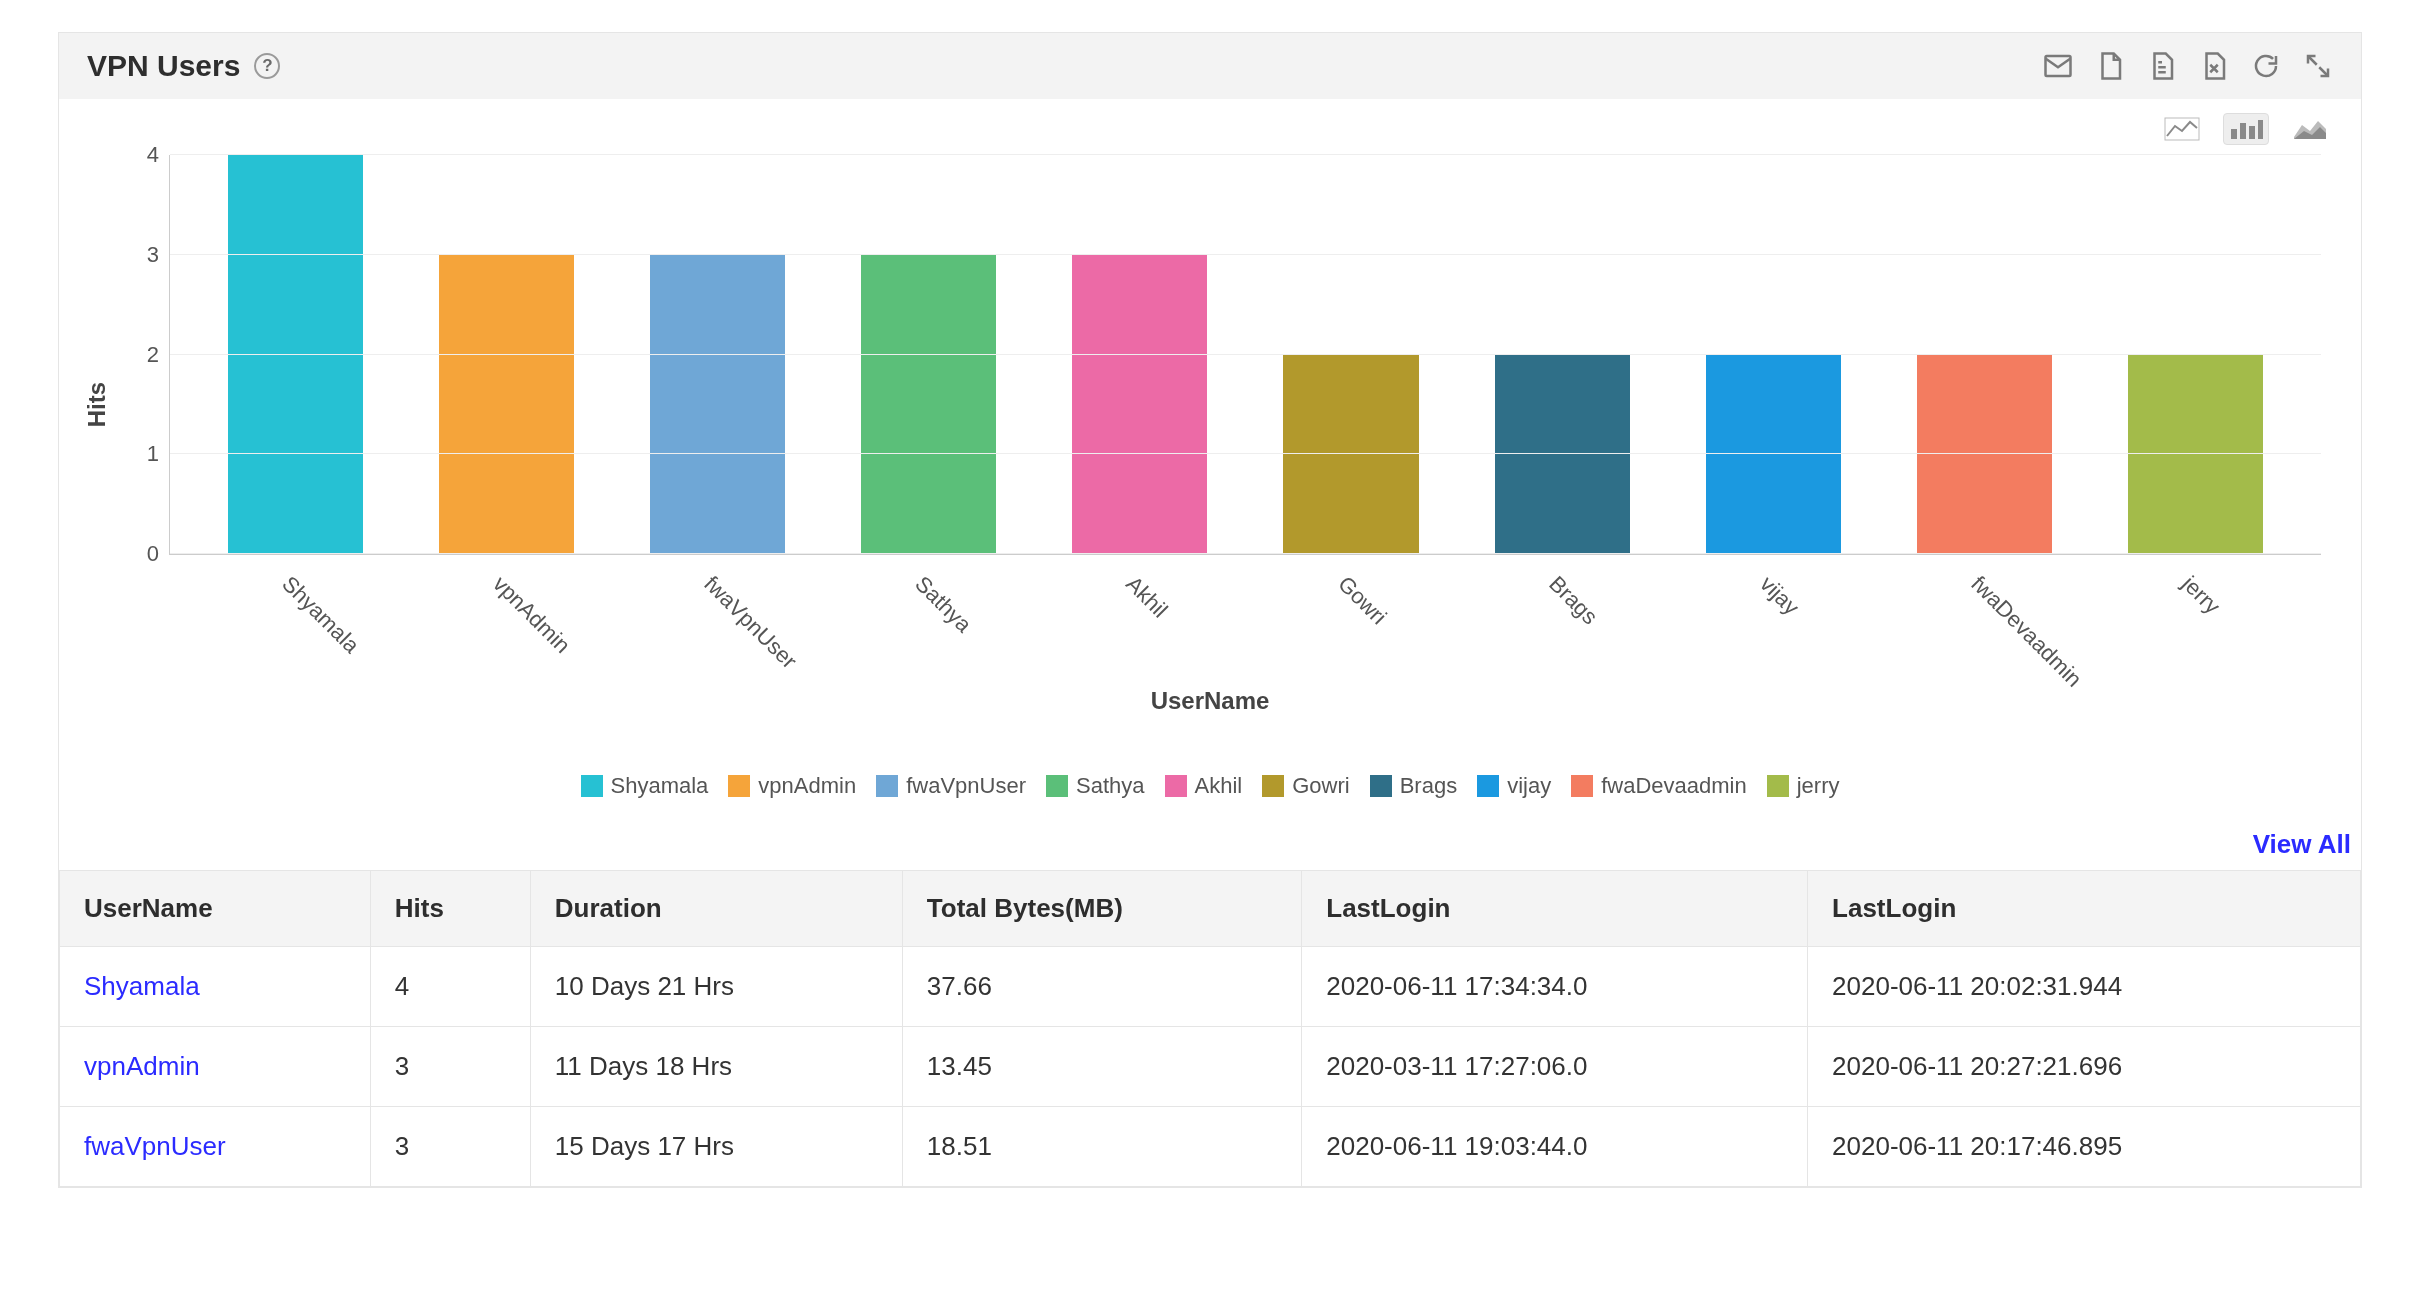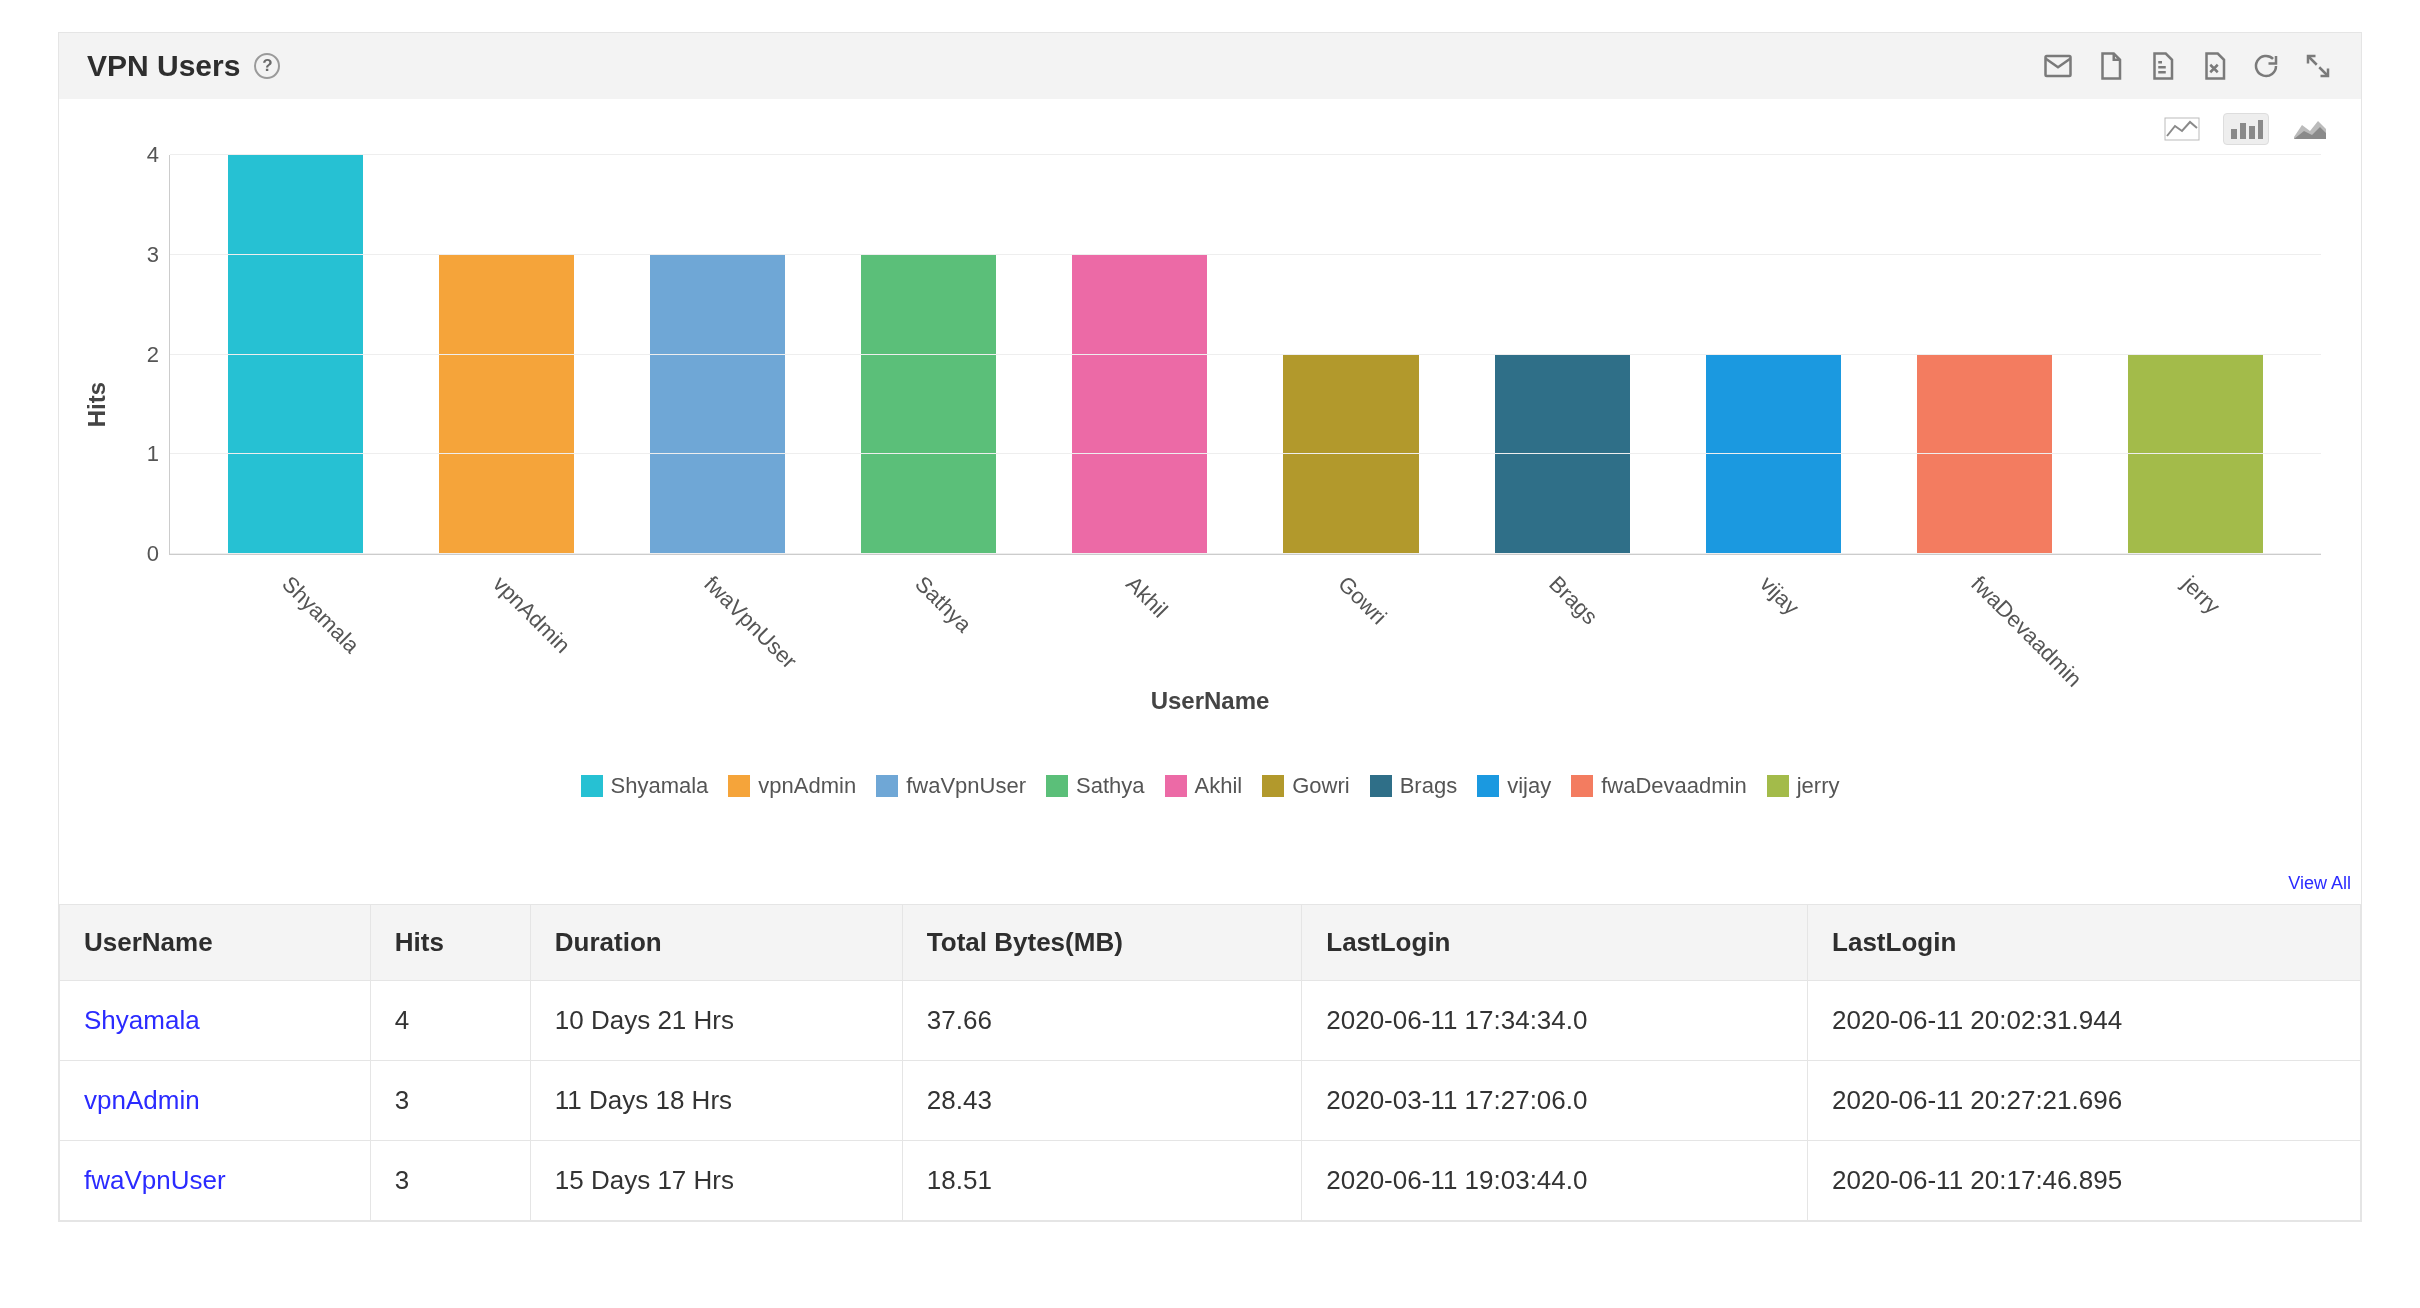--- a/index.html
+++ b/index.html
@@ -156,24 +156,23 @@
   }
   .legend .item { display:flex; align-items:center; gap:8px; }
   .swatch { width:22px; height:22px; display:inline-block; }
 
   .view-all-row {
     display:flex; justify-content:flex-end;
     padding: 0 10px 10px 10px;
   }
   .view-all {
     color: var(--link);
-    font-weight:400;
-    font-size:18px;
+    font-weight:700;
+    font-size:26px;
     cursor:pointer;
-    margin-top:44px;
   }
 
   table.data {
     width:100%;
     border-collapse: collapse;
     font-size: 26px;
   }
   table.data thead th {
     text-align:left;
     background:#f4f4f4;
@@ -412,21 +411,21 @@
             <td>4</td>
             <td>10 Days 21 Hrs</td>
             <td>37.66</td>
             <td>2020-06-11 17:34:34.0</td>
             <td>2020-06-11 20:02:31.944</td>
           </tr>
           <tr>
             <td class="link">vpnAdmin</td>
             <td>3</td>
             <td>11 Days 18 Hrs</td>
-            <td>28.43</td>
+            <td>13.45</td>
             <td>2020-03-11 17:27:06.0</td>
             <td>2020-06-11 20:27:21.696</td>
           </tr>
           <tr>
             <td class="link">fwaVpnUser</td>
             <td>3</td>
             <td>15 Days 17 Hrs</td>
             <td>18.51</td>
             <td>2020-06-11 19:03:44.0</td>
             <td>2020-06-11 20:17:46.895</td>

